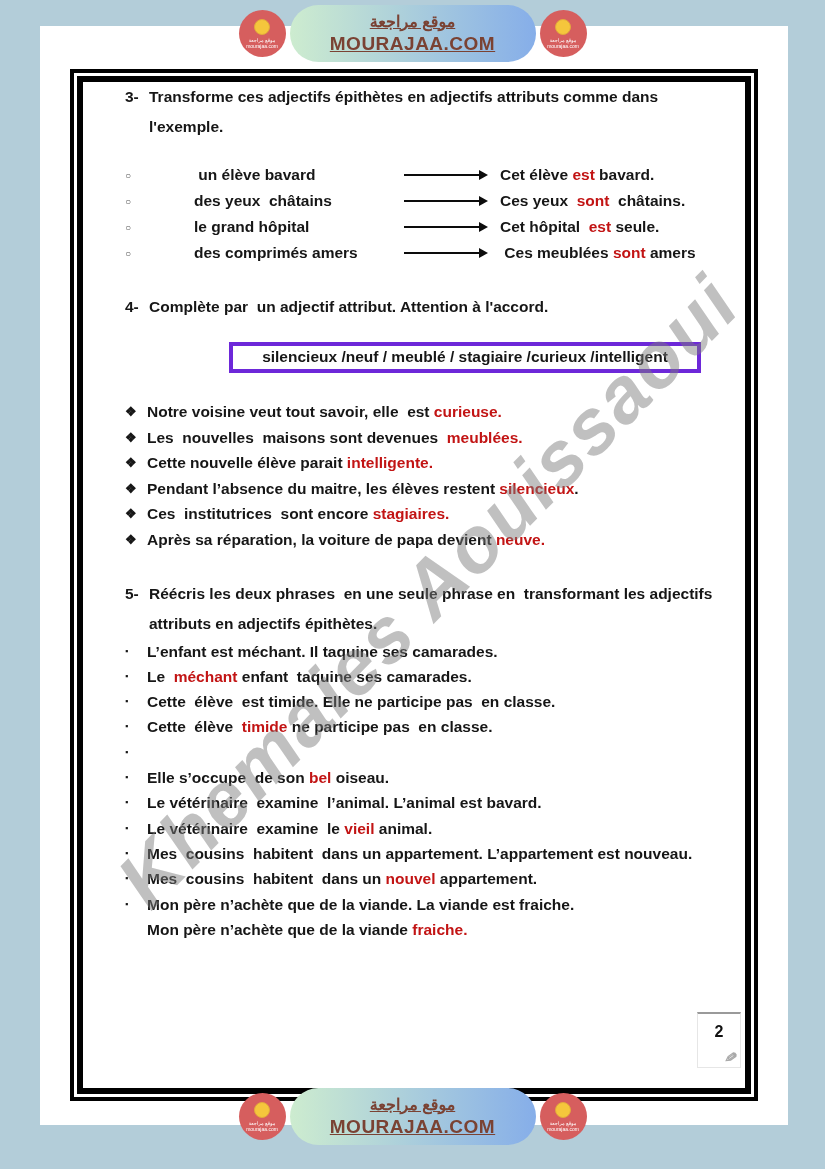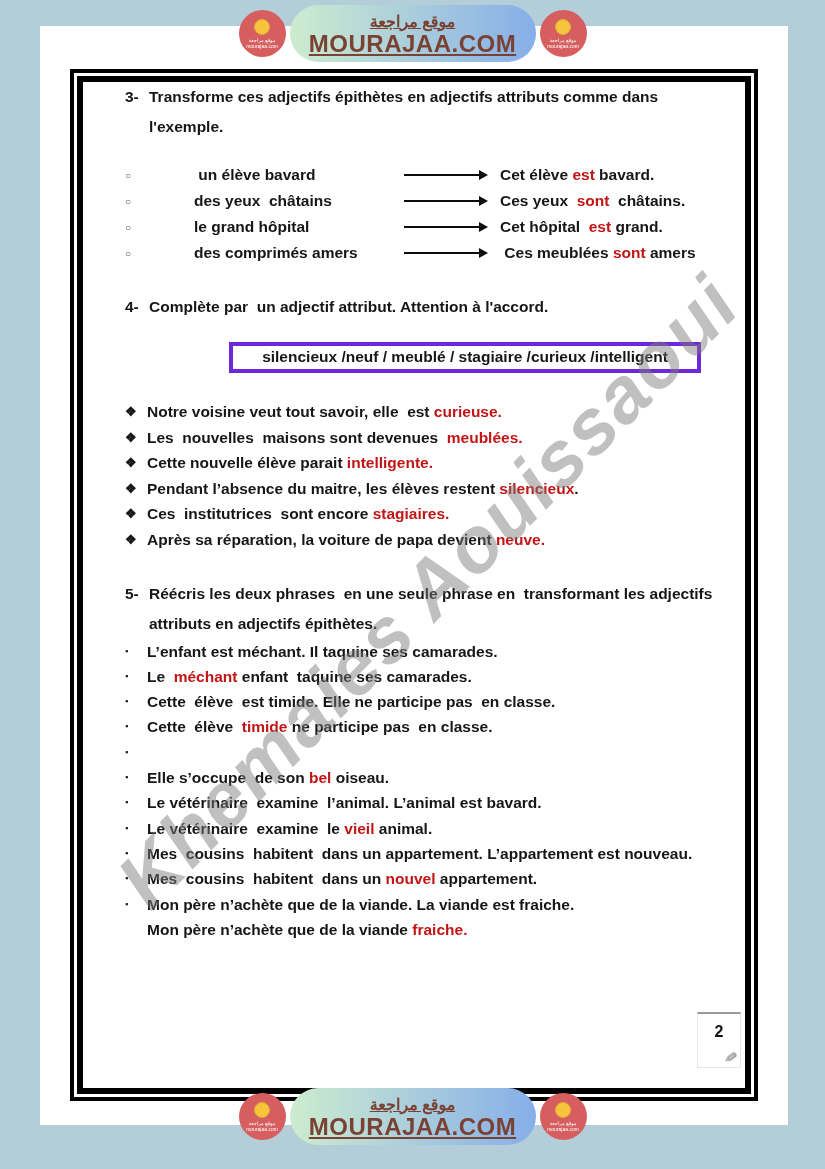--- a/index.html
+++ b/index.html
@@ -56,21 +56,21 @@
 
   .banner { position:absolute; left:0; width:100%; display:flex; justify-content:center;
             align-items:center; gap:4px; z-index:10; }
   .banner.top { top:5px; }
   .banner.bottom { top:1088px; }
   .pill { width:246px; height:57px; border-radius:30px;
           background:linear-gradient(90deg, var(--banner_green,#cdeccf), var(--banner_blue,#86aee9));
           display:flex; flex-direction:column; justify-content:center; align-items:center; }
   .pill .arabic { color:var(--banner_text,#7a4233); font-weight:bold; font-size:16px;
                   text-decoration:underline; line-height:20px; }
-  .pill .site { color:var(--banner_text,#7a4233); font-weight:bold; font-size:24px;
+  .pill .site { color:var(--banner_text,#7a4233); font-weight:bold; font-size:19px;
                 text-decoration:underline; letter-spacing:.5px; line-height:24px; }
   .logo { width:47px; height:47px; border-radius:50%; background:var(--logo_red,#d65e5e);
           display:flex; flex-direction:column; align-items:center; justify-content:center; flex:none; }
   .logo-dot { width:16px; height:16px; border-radius:50%; background:var(--logo_yellow,#f5c63c);
               margin-bottom:2px; border:1px solid #e2a93c; }
   .logo-cap { color:#fff; font-size:5px; line-height:6px; text-align:center; white-space:pre-line; }
 </style>
 </head>
 <body>
 
@@ -96,21 +96,21 @@
               <div class="t-row">
                 <span class="o-bullet">○</span>
                 <span class="t-left">des yeux  châtains</span>
                 <span class="arrow"></span>
                 <span class="segs"><span>Ces yeux  </span><span class="red">sont</span><span>  châtains.</span></span>
               </div>
               <div class="t-row">
                 <span class="o-bullet">○</span>
                 <span class="t-left">le grand hôpital</span>
                 <span class="arrow"></span>
-                <span class="segs"><span>Cet hôpital  </span><span class="red">est</span><span> grand.</span></span>
+                <span class="segs"><span>Cet hôpital  </span><span class="red">est</span><span> seule.</span></span>
               </div>
               <div class="t-row">
                 <span class="o-bullet">○</span>
                 <span class="t-left">des comprimés amers</span>
                 <span class="arrow"></span>
                 <span class="segs"><span> Ces meublées </span><span class="red">sont</span><span> amers</span></span>
               </div>
             </div>
 
           <div class="ex-head" id="ex4-head">

